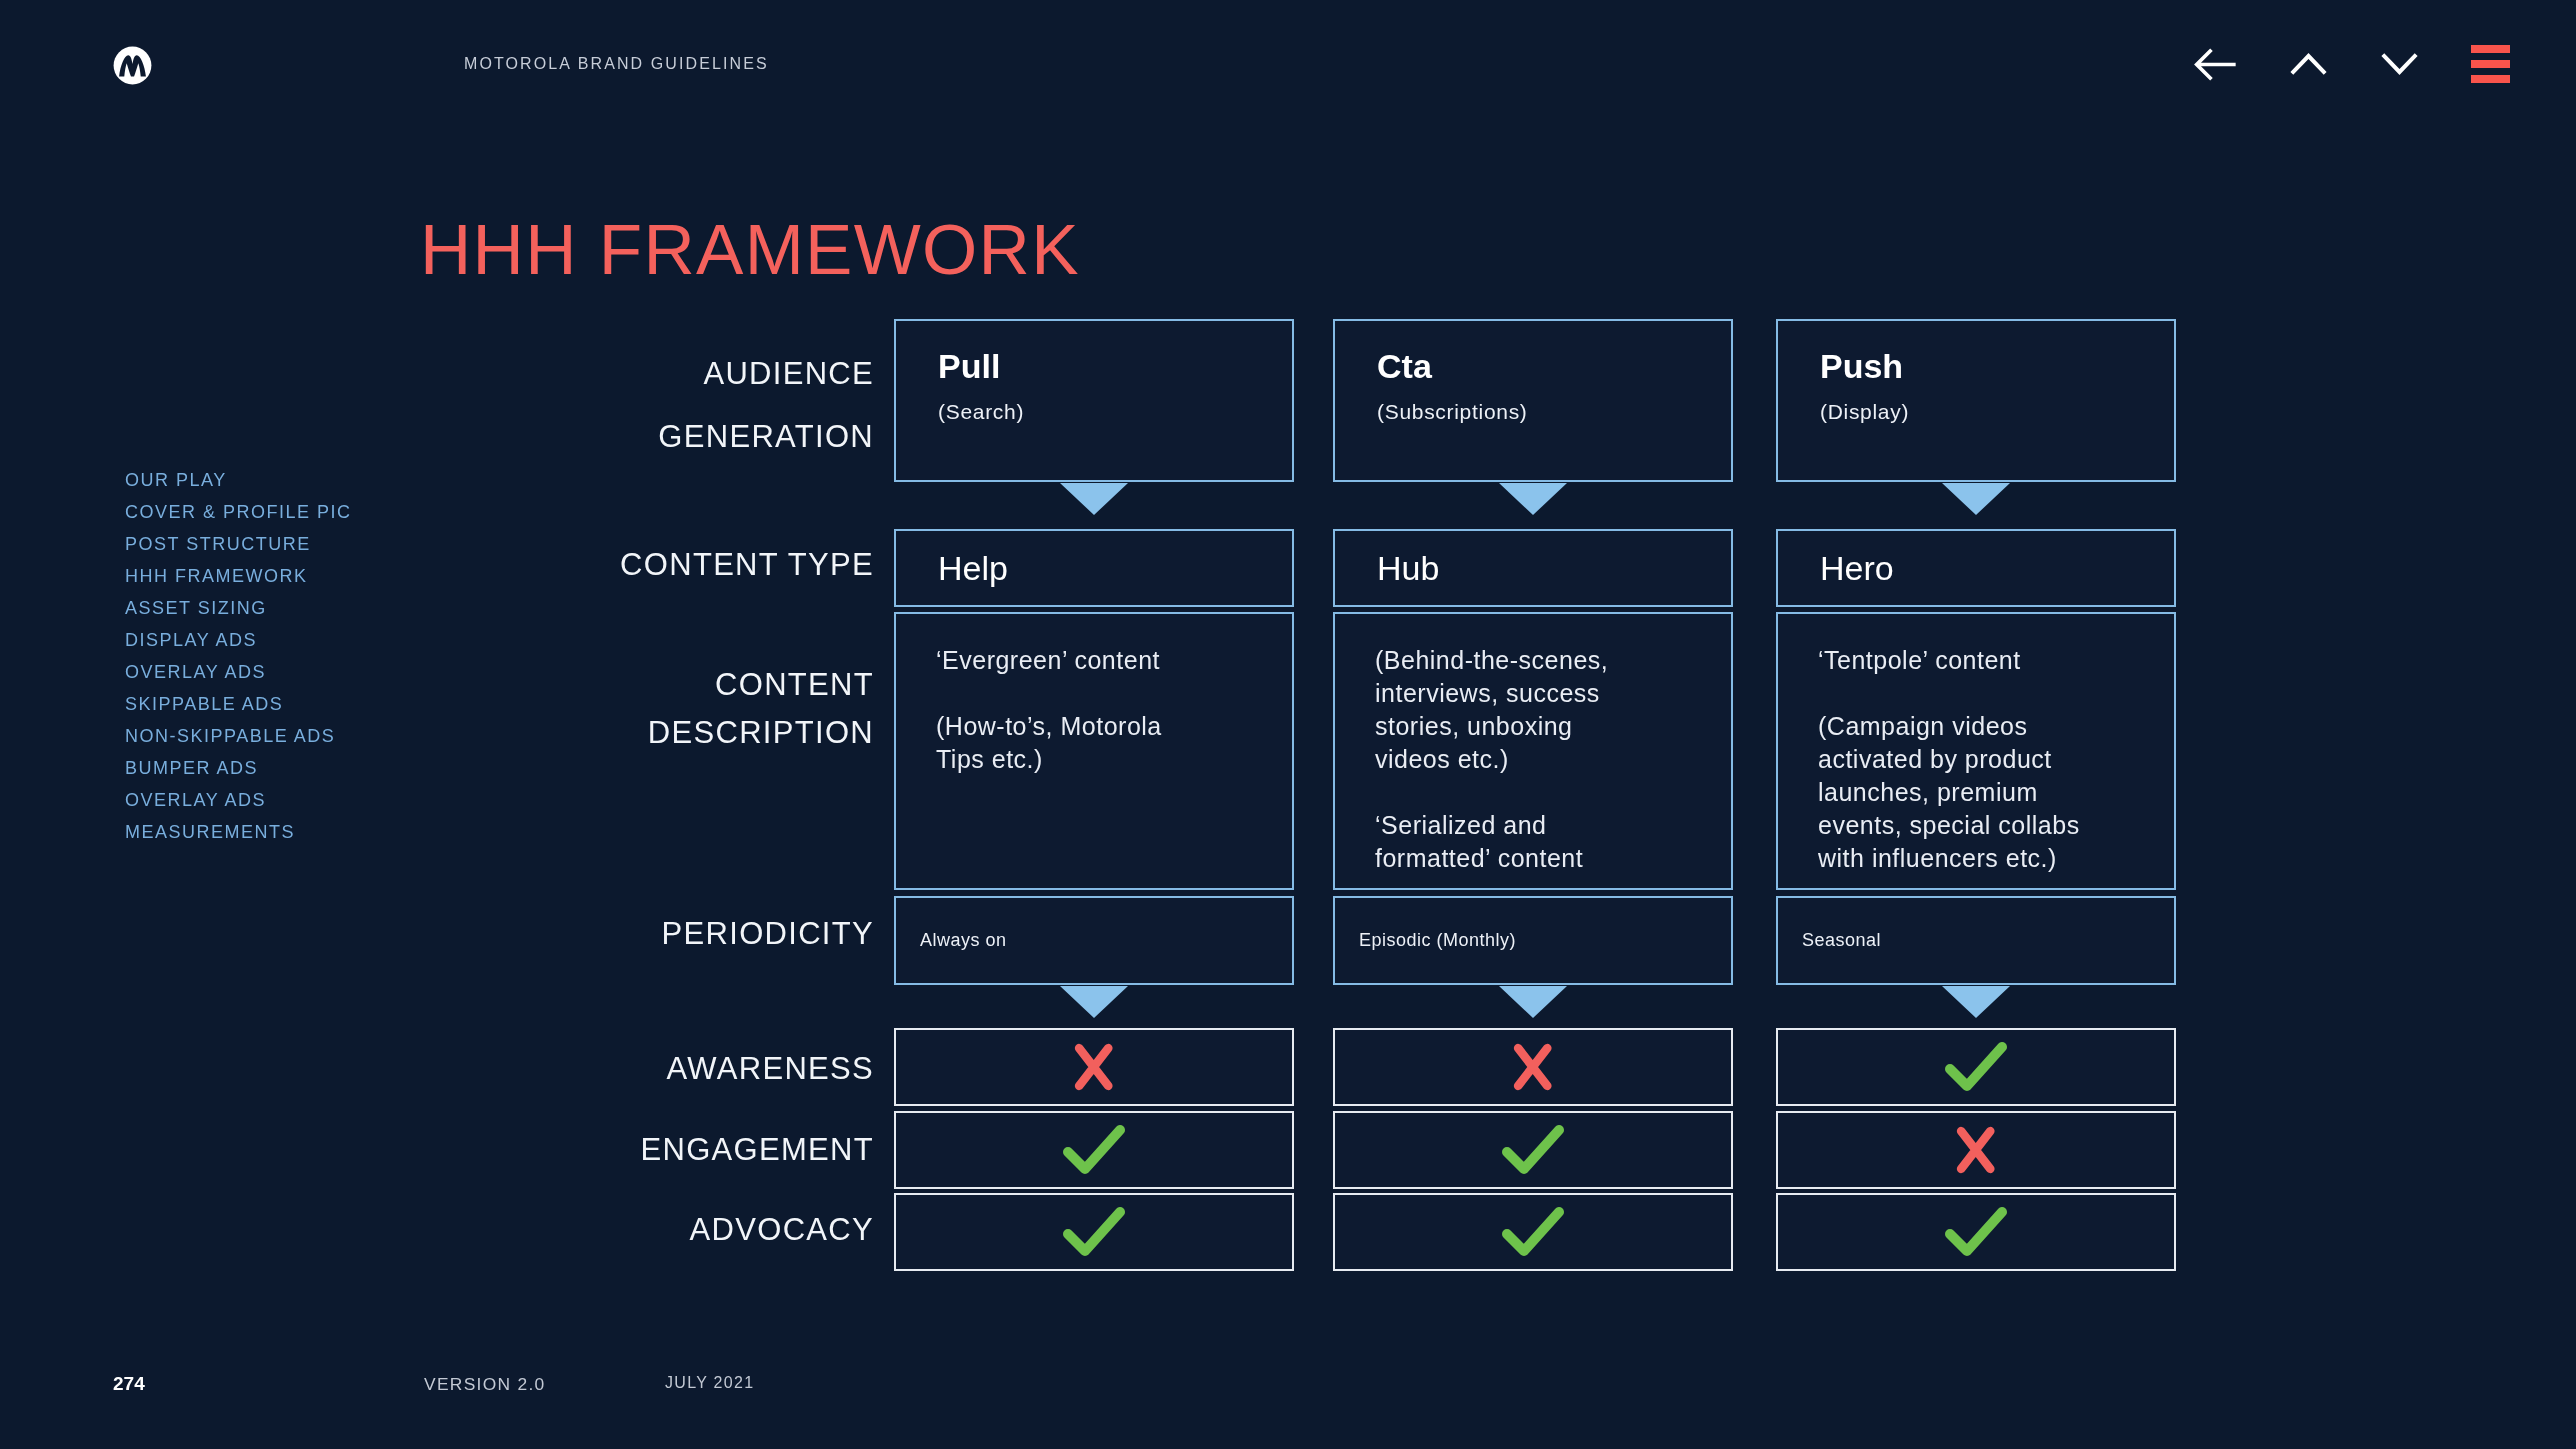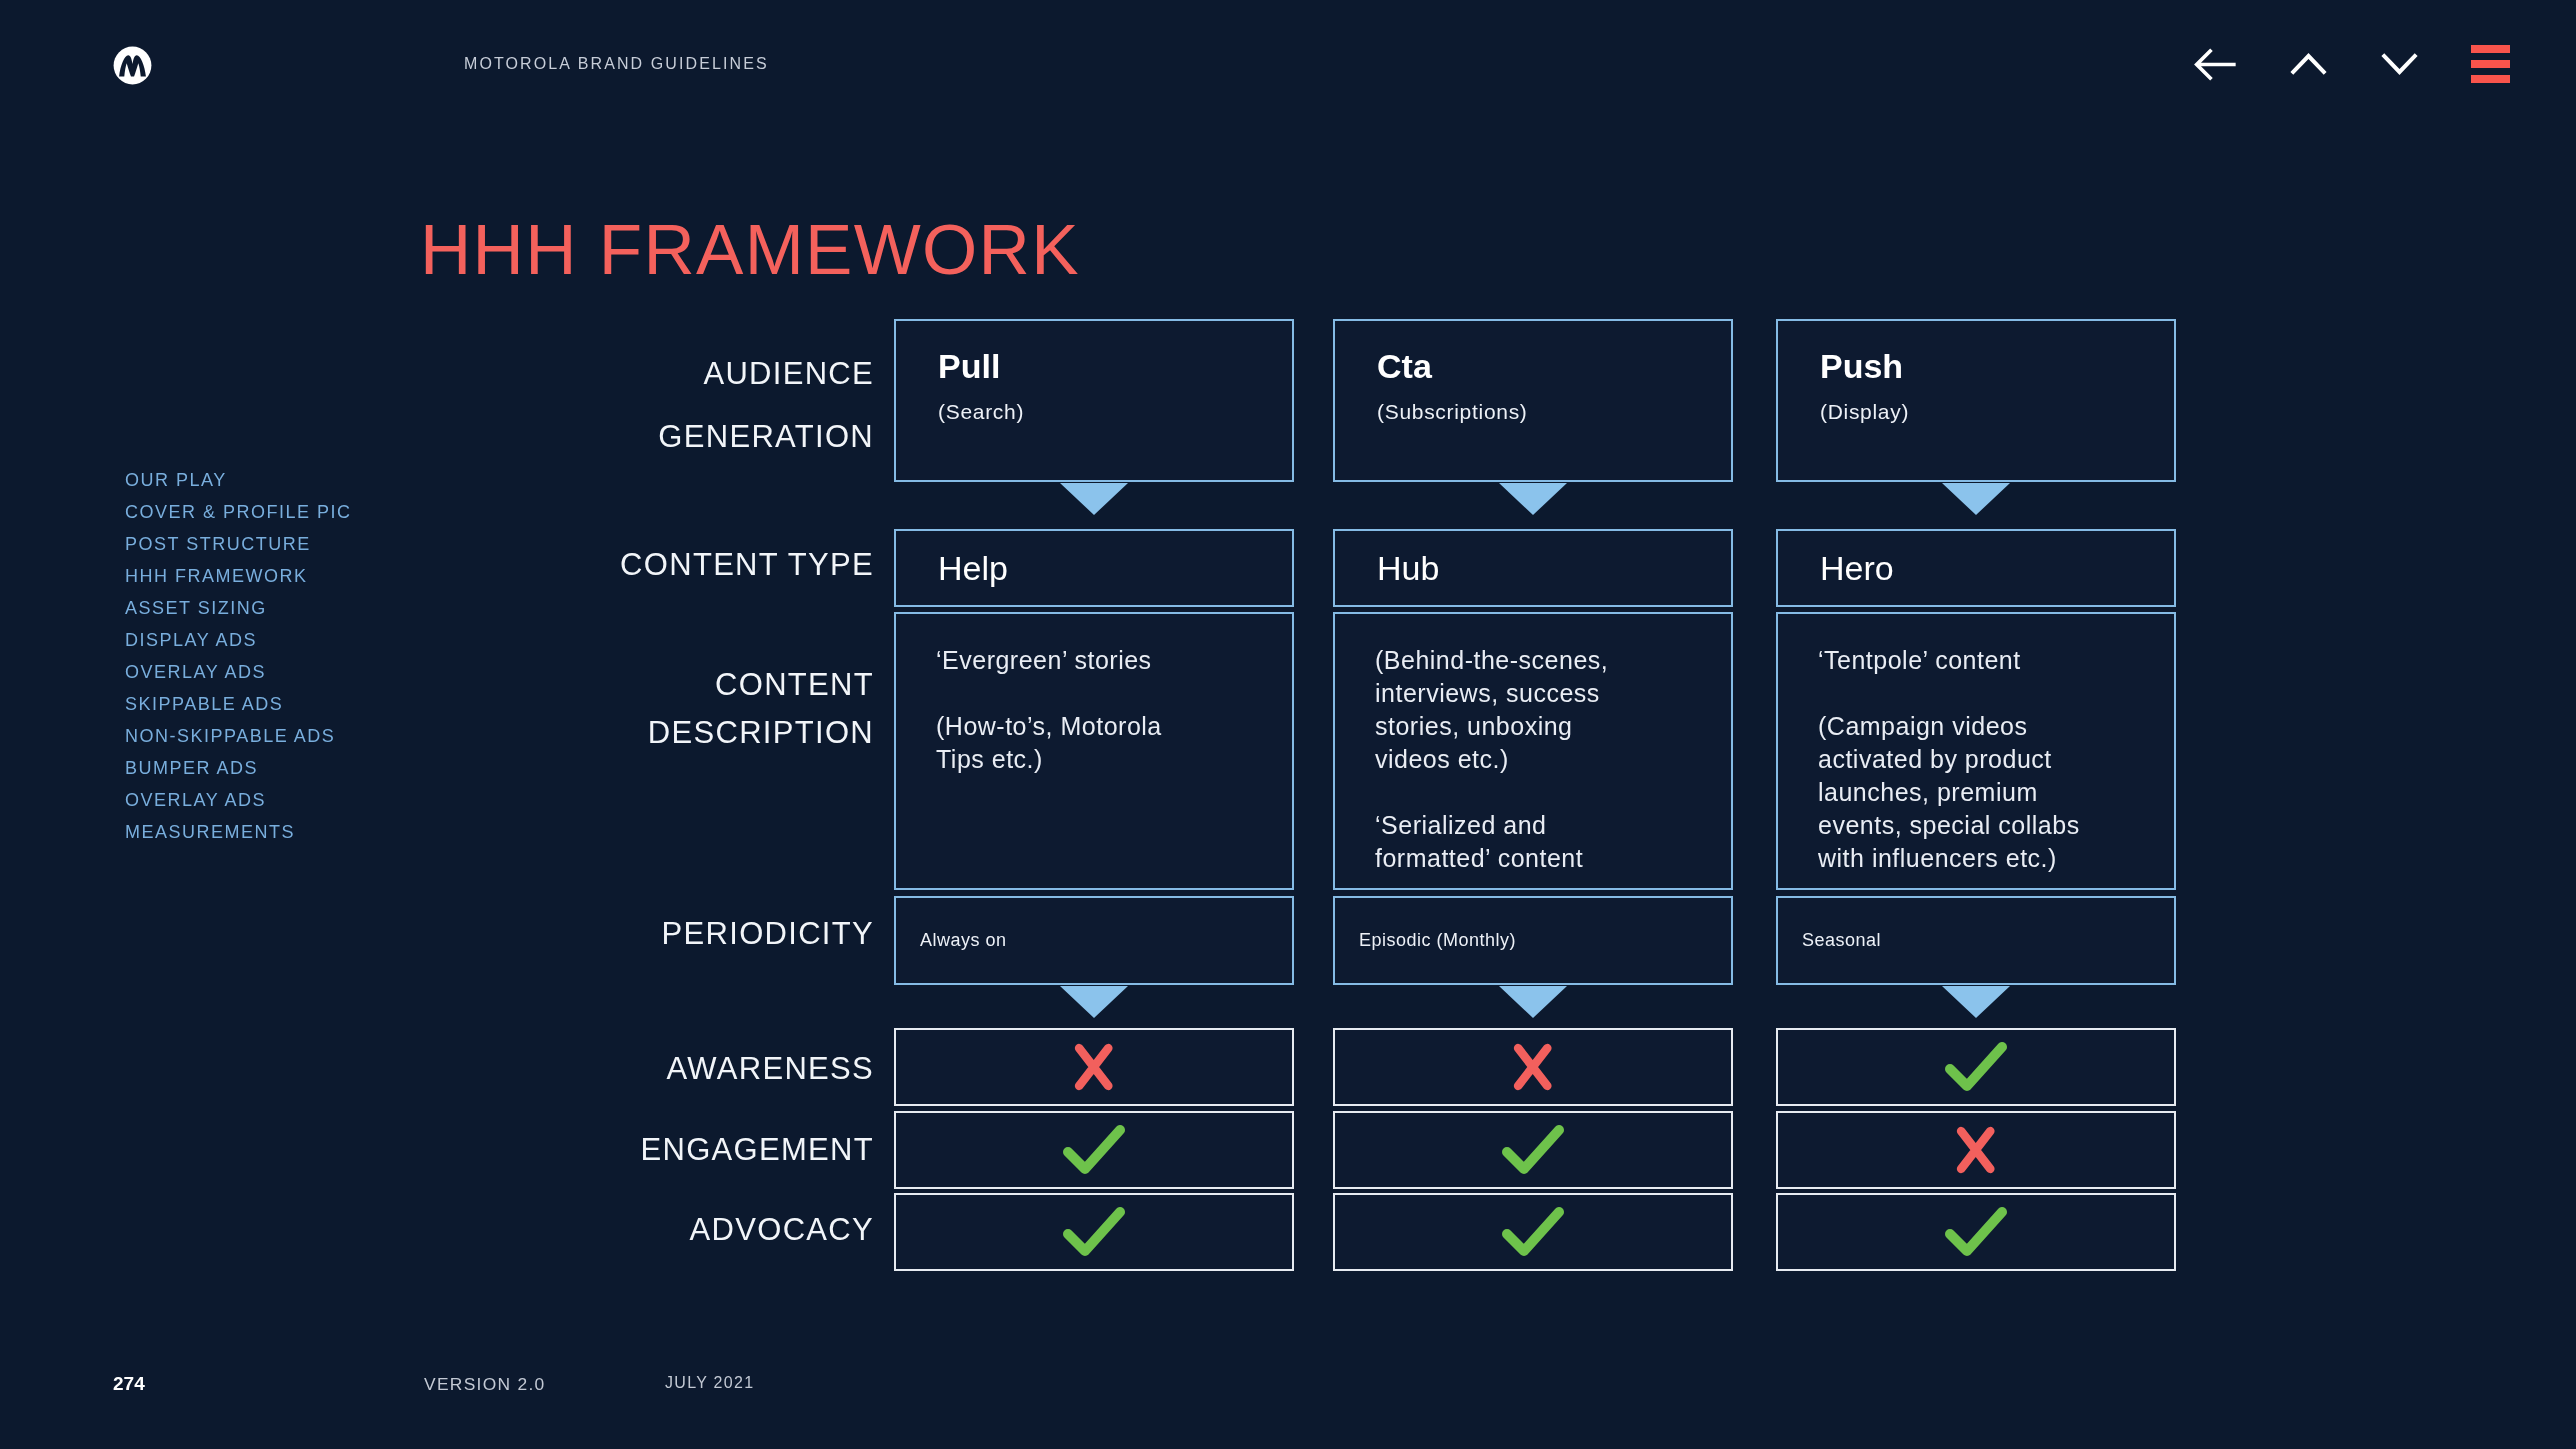--- a/index.html
+++ b/index.html
@@ -124,21 +124,21 @@
     </div>
 
     <section class="col col1">
       <div class="box box-audience">
         <div class="aud-title">Pull</div>
         <div class="aud-sub">(Search)</div>
       </div>
       <div class="triangle tri-1"></div>
       <div class="box box-type">Help</div>
       <div class="box box-desc">
-        <p>‘Evergreen’ stories</p>
+        <p>‘Evergreen’ content</p>
         <p>(How-to’s, Motorola
 Tips etc.)</p>
       </div>
       <div class="box box-period">Always on</div>
       <div class="triangle tri-2"></div>
       <div class="box mark-cell mark-1">
           <svg viewBox="0 0 46 56" style="height:48px">
             <path d="M6 6 L40 50 M40 6 L6 50" fill="none" stroke="#F2605D" stroke-width="10" stroke-linecap="round"></path>
           </svg>
         </div>

